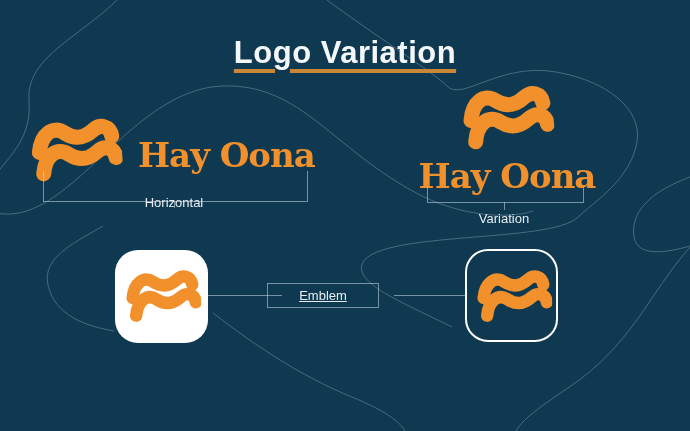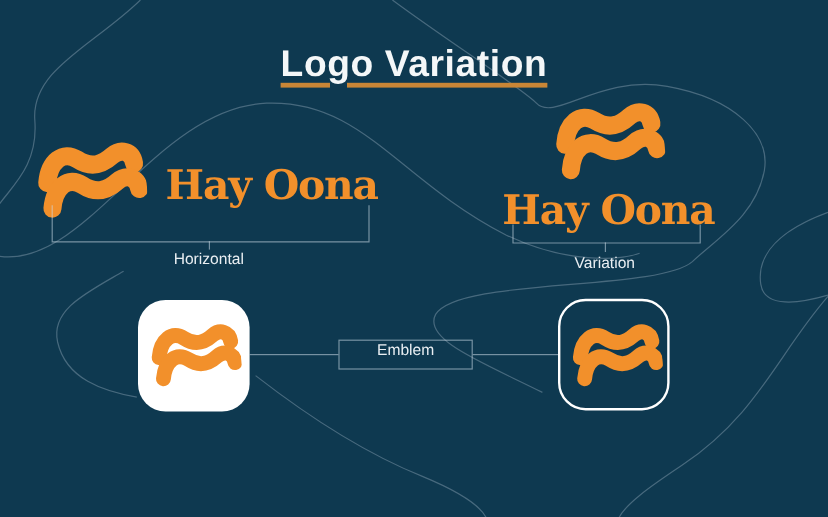--- a/index.html
+++ b/index.html
@@ -57,38 +57,39 @@
   .bracket.h{left:43px;top:171px;width:263px;height:30px;}
   .bracket.v{left:427px;top:187px;width:155px;height:15px;}
   .tick{position:absolute;width:1px;background:var(--line);}
   .tick.h{left:174px;top:201px;height:7px;}
   .tick.v{left:504px;top:202px;height:8px;}
 
   .variant-label{
     position:absolute;width:120px;text-align:center;
     font-size:13px;color:var(--label);
   }
-  .variant-label.h{left:114px;top:208px;}
+  .variant-label.h{left:114px;top:195px;}
   .variant-label.v{left:444px;top:211px;}
 
   .tile{position:absolute;border-radius:23px;}
   .tile.light{left:115px;top:250px;width:93px;height:93px;background:var(--tile);}
   .tile.outline{left:465px;top:249px;width:93px;height:93px;border:2.5px solid var(--tile);box-sizing:border-box;}
   .tile .wave{left:8px;top:15px;width:78px;height:62px;transform:rotate(-4deg);}
   .tile.outline .wave{left:7px;top:14px;}
 
   .connector{position:absolute;height:1px;background:var(--line);top:295px;}
   .connector.left{left:208px;width:74px;}
   .connector.right{left:394px;width:71px;}
   .emblem-box{
-    position:absolute;left:282px;top:283px;width:112px;height:25px;
+    position:absolute;left:267px;top:283px;width:112px;height:25px;
     border:1px solid var(--line);
-    display:flex;align-items:flex-start;justify-content:center;
+    display:flex;align-items:center;justify-content:center;
     font-size:13px;color:var(--label);
     box-sizing:border-box;
+    text-decoration:underline;
   }
 
   .logo-icon.h{left:28px;top:112px;width:94px;height:76px;transform:rotate(-4deg);}
   .logo-icon.v{left:459px;top:80px;width:95px;height:75px;transform:rotate(-5deg);}
 </style>
 </head>
 <body>
 
 <div class="canvas">
 

